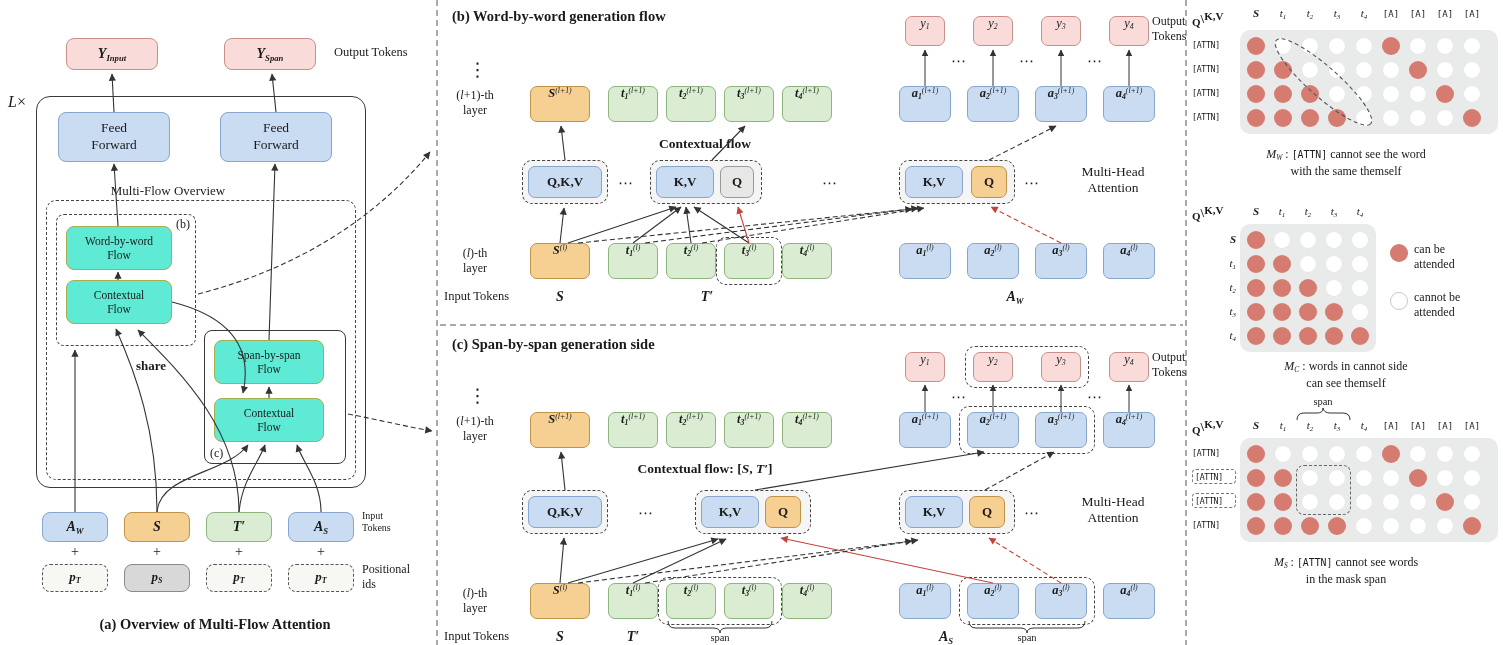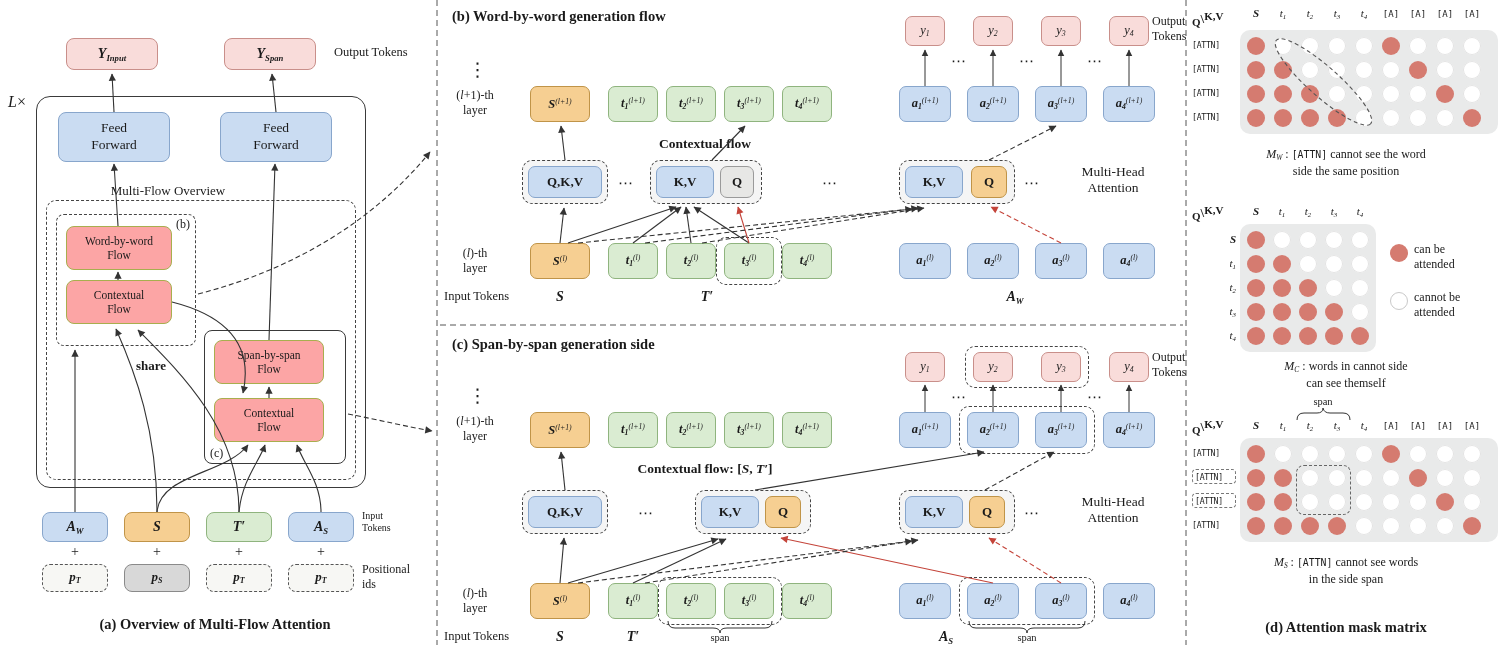--- a/index.html
+++ b/index.html
@@ -19,28 +19,28 @@
   .run-m{font-weight:bold;font-style:italic}
   .run-c{font-family:"DejaVu Sans Mono","Liberation Mono",monospace;font-size:0.82em}
   .run-sub{font-size:0.62em;font-style:italic;vertical-align:-0.3em}
   .run-sup{font-size:0.62em;font-style:italic;vertical-align:0.5em}
   .run-m + .run-sub{font-weight:bold}
   .lbl{position:absolute;line-height:1.22;white-space:nowrap;font-size:12.5px}
   .center{text-align:center}
   .title{position:absolute;font-size:14.5px;white-space:nowrap}
   .box{position:absolute;display:flex;align-items:center;justify-content:center;border-radius:8px;font-size:13px}
   .bi{display:inline-block;text-align:center;line-height:1.25}
-  .tok{position:absolute;display:flex;align-items:center;justify-content:center;border-radius:7px;font-size:12.5px}
+  .tok{position:absolute;display:flex;justify-content:center;border-radius:7px;font-size:12.5px}
   .tk-inner{display:inline-block;line-height:1}
   .rowhost{position:absolute;left:0;width:1503px}
   .c-pink{background:#f9dcda;border:1.2px solid #c98f8a}
   .c-orange{background:#f6cf92;border:1.2px solid #c09448}
   .c-green{background:#daecd2;border:1.2px solid #8fb47e}
   .c-blue{background:#cadcf2;border:1.2px solid #88a6cc}
-  .c-yellow{background:#fca5a5;border:1.2px solid #a8ae4e}
+  .c-yellow{background:#5eead4;border:1.2px solid #a8ae4e}
   .c-qgray{background:#e7e7e5;border:1.2px solid #9a9a9a}
   .c-pgray{background:#d8d8d8;border:1.2px solid #8a8a8a}
   .p-dashed{background:#f7f7f4;border:1.2px dashed #555}
   .outline{position:absolute;border:1.3px solid #3a3a3a;border-radius:14px}
   .dashedbox{position:absolute;border:1.3px dashed #444;border-radius:10px}
   .attn-group{position:absolute;border:1.3px dashed #444;border-radius:10px;background:rgba(120,120,120,0.07)}
   .attn-box{position:absolute;display:flex;align-items:center;justify-content:center;border-radius:7px;font-size:13px}
   .dots{position:absolute;width:24px;text-align:center;font-size:15px;letter-spacing:1px}
   .vdots{position:absolute;font-size:19px}
   .flowbox{font-size:11.5px}
@@ -408,21 +408,21 @@
         <div class="cell cell-on" style="left: 7px; top: 79px;"></div>
         <div class="cell cell-on" style="left: 34px; top: 79px;"></div>
         <div class="cell cell-on" style="left: 61px; top: 79px;"></div>
         <div class="cell cell-on" style="left: 88px; top: 79px;"></div>
         <div class="cell cell-off" style="left: 115px; top: 79px;"></div>
         <div class="cell cell-off" style="left: 142px; top: 79px;"></div>
         <div class="cell cell-off" style="left: 169px; top: 79px;"></div>
         <div class="cell cell-off" style="left: 196px; top: 79px;"></div>
         <div class="cell cell-on" style="left: 223px; top: 79px;"></div>
       </div>
-    <div class="mcap" style="top:146px"><span class="run-i">M</span><span class="run-sub">W</span><span class="run-t"> : </span><span class="run-c">[ATTN]</span><span class="run-t"> cannot see the word</span><br><span class="run-t">side the same position</span></div>
+    <div class="mcap" style="top:146px"><span class="run-i">M</span><span class="run-sub">W</span><span class="run-t"> : </span><span class="run-c">[ATTN]</span><span class="run-t"> cannot see the word</span><br><span class="run-t">with the same themself</span></div>
 
     <div class="corner" style="left:1192px;top:200px"><span class="cq"><span class="run-b">Q</span></span><span class="cs"><span class="run-t">\</span></span><span class="ckv"><span class="run-b">K,V</span></span></div>
     <div class="mgrid" id="mc-grid" style="left:1240px;top:224px;width:136px;height:128px">
         <div class="cell cell-on" style="left: 7px; top: 7px;"></div>
         <div class="cell cell-off" style="left: 33px; top: 7px;"></div>
         <div class="cell cell-off" style="left: 59px; top: 7px;"></div>
         <div class="cell cell-off" style="left: 85px; top: 7px;"></div>
         <div class="cell cell-off" style="left: 111px; top: 7px;"></div>
         <div class="cell cell-on" style="left: 7px; top: 31px;"></div>
         <div class="cell cell-on" style="left: 33px; top: 31px;"></div>
@@ -485,23 +485,22 @@
         <div class="cell cell-on" style="left: 34px; top: 79px;"></div>
         <div class="cell cell-on" style="left: 61px; top: 79px;"></div>
         <div class="cell cell-on" style="left: 88px; top: 79px;"></div>
         <div class="cell cell-off" style="left: 115px; top: 79px;"></div>
         <div class="cell cell-off" style="left: 142px; top: 79px;"></div>
         <div class="cell cell-off" style="left: 169px; top: 79px;"></div>
         <div class="cell cell-off" style="left: 196px; top: 79px;"></div>
         <div class="cell cell-on" style="left: 223px; top: 79px;"></div>
       </div>
     <div class="dashedbox" style="left:1296px;top:465px;width:55px;height:50px;border-radius:8px;border-color:#666"></div>
-    <div class="mcap" style="top:554px"><span class="run-i">M</span><span class="run-sub">S</span><span class="run-t"> : </span><span class="run-c">[ATTN]</span><span class="run-t"> cannot see words</span><br><span class="run-t">in the side span</span></div>
-
-    <div class="mcap" style="top:618px;font-size:14.5px"><span class="run-b">(d) Attention mask matrix</span></div>
+    <div class="mcap" style="top:554px"><span class="run-i">M</span><span class="run-sub">S</span><span class="run-t"> : </span><span class="run-c">[ATTN]</span><span class="run-t"> cannot see words</span><br><span class="run-t">in the mask span</span></div>
+
     <div id="d-heads" class="panel">
         <div class="mhead" style="left: 1243px; top: 8px;"><span class="run-m">S</span></div>
         <div class="mhead" style="left: 1270px; top: 8px;"><span class="run-i">t</span><span class="run-sub">1</span></div>
         <div class="mhead" style="left: 1297px; top: 8px;"><span class="run-i">t</span><span class="run-sub">2</span></div>
         <div class="mhead" style="left: 1324px; top: 8px;"><span class="run-i">t</span><span class="run-sub">3</span></div>
         <div class="mhead" style="left: 1351px; top: 8px;"><span class="run-i">t</span><span class="run-sub">4</span></div>
         <div class="mhead" style="left: 1378px; top: 8px;"><span class="run-c">[A]</span></div>
         <div class="mhead" style="left: 1405px; top: 8px;"><span class="run-c">[A]</span></div>
         <div class="mhead" style="left: 1432px; top: 8px;"><span class="run-c">[A]</span></div>
         <div class="mhead" style="left: 1459px; top: 8px;"><span class="run-c">[A]</span></div>

